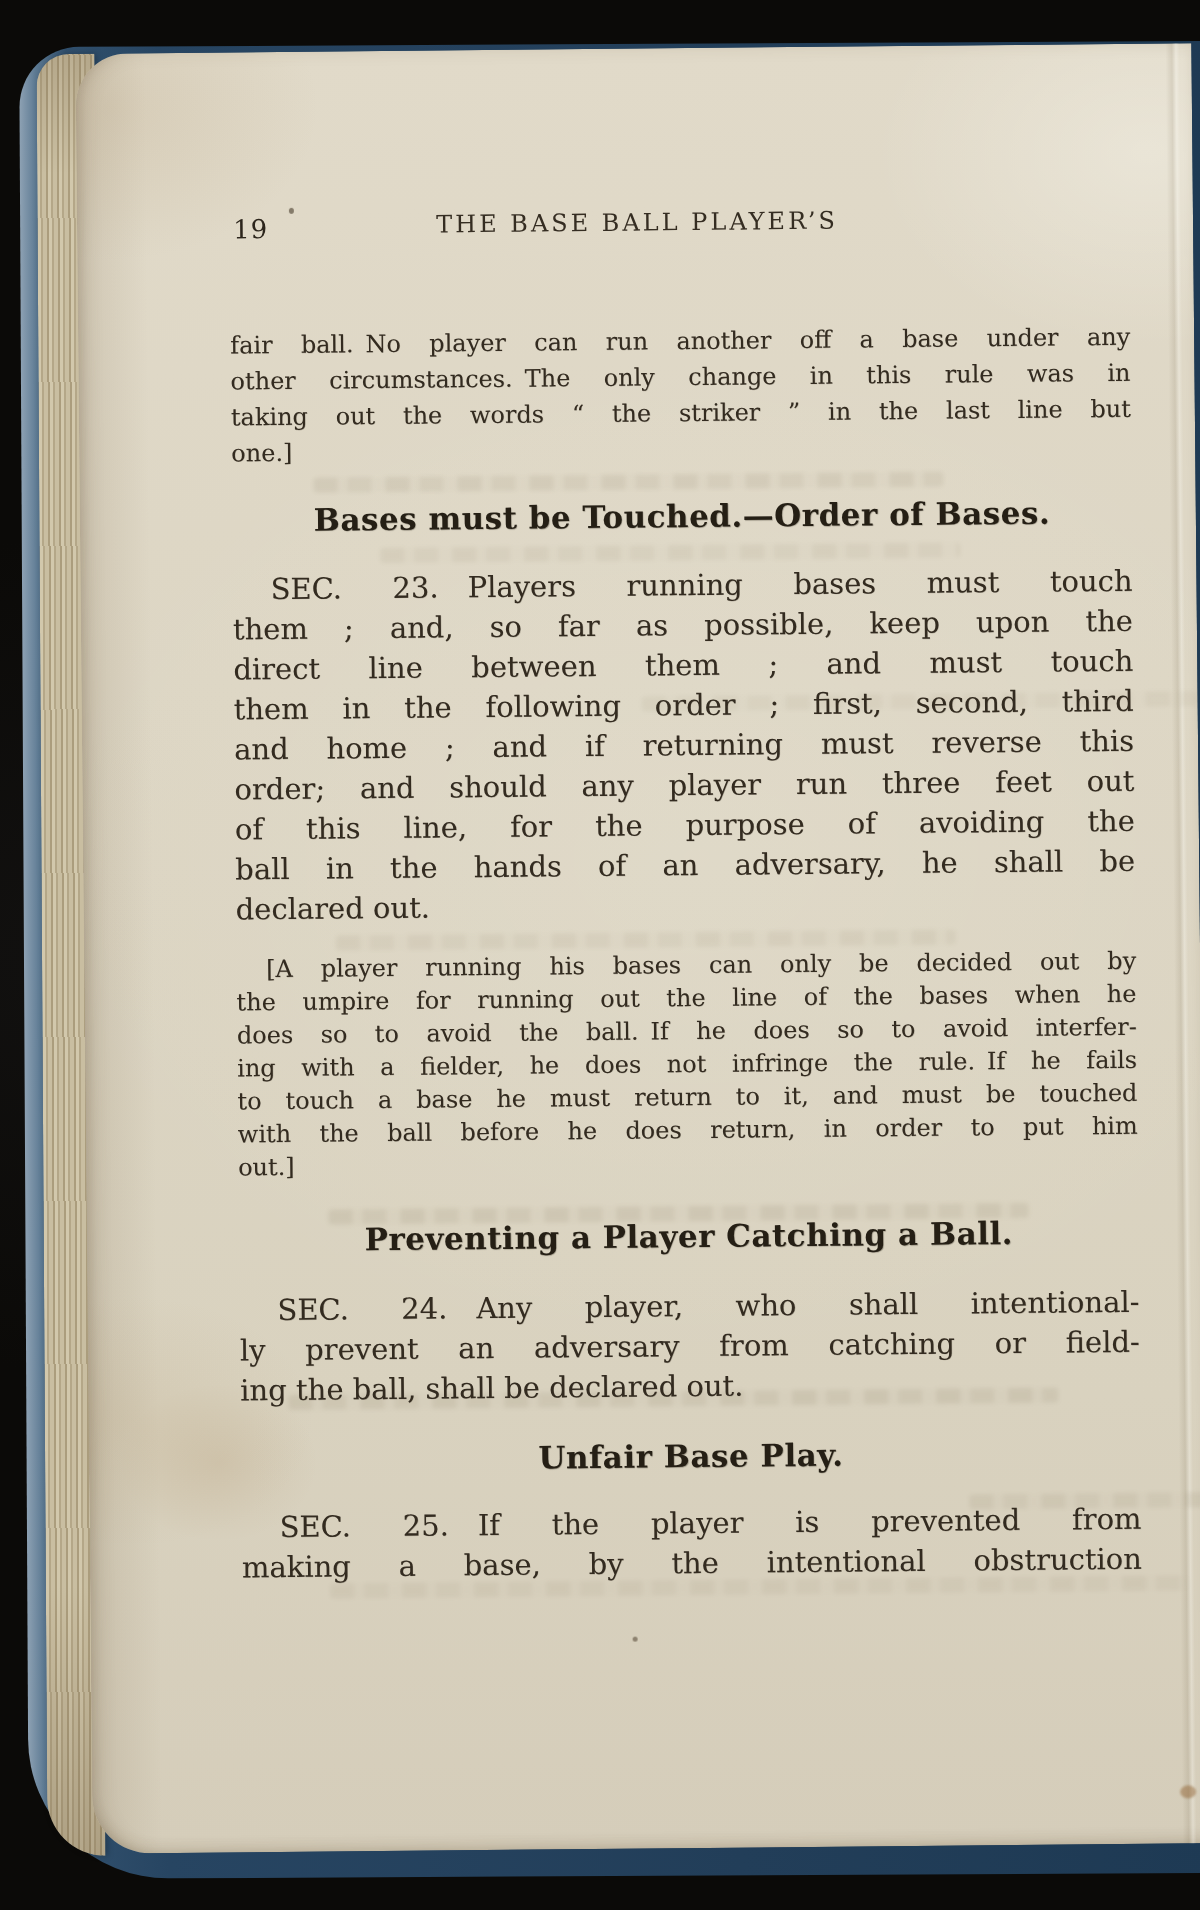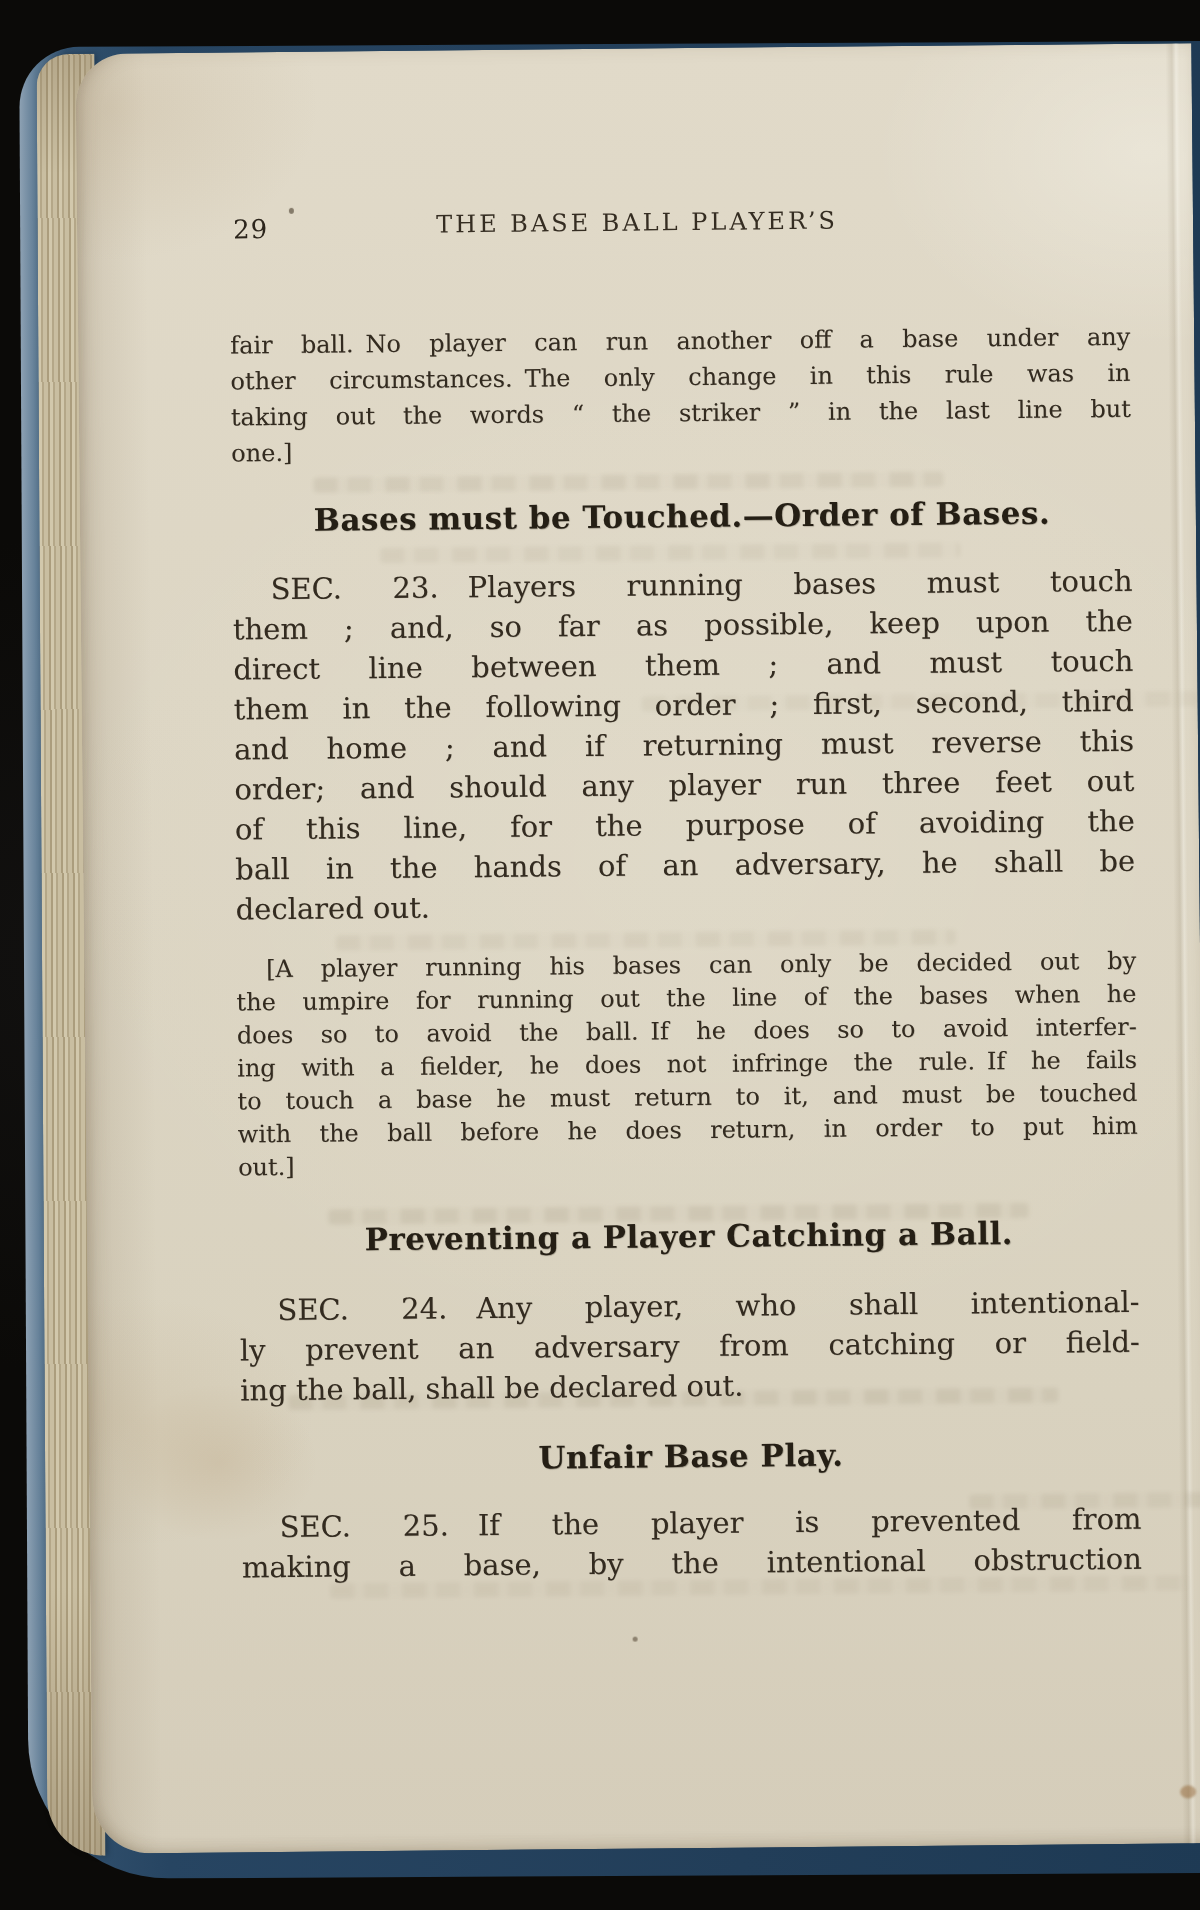--- a/index.html
+++ b/index.html
@@ -179,21 +179,21 @@
     <div class="ghost g5"></div>
     <div class="ghost g6"></div>
     <div class="ghost g7"></div>
     <div class="ghost g8"></div>
     <div class="stain-a"></div>
     <div class="stain-b"></div>
     <div class="speck-a"></div>
     <div class="speck-b"></div>
 
     <div class="running-head">
-      <span class="page-number">29</span>
+      <span class="page-number">19</span>
       <span class="running-title">THE BASE BALL PLAYER’S</span>
     </div>
 
     <div class="textblock" id="intro-note">
         <div class="tline">fair ball. No player can run another off a base under any</div>
         <div class="tline">other circumstances. The only change in this rule was in</div>
         <div class="tline">taking out the words “ the striker ” in the last line but</div>
         <div class="tline tline-last">one.]</div>
       </div>
 

